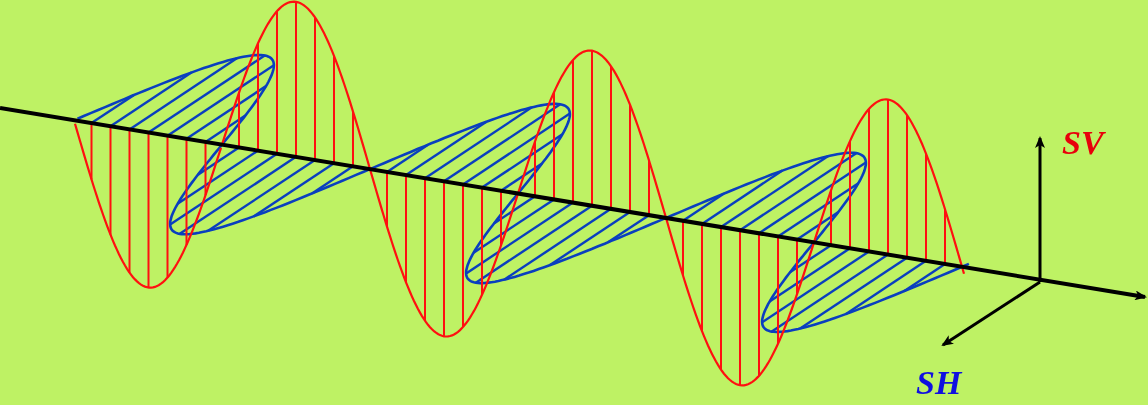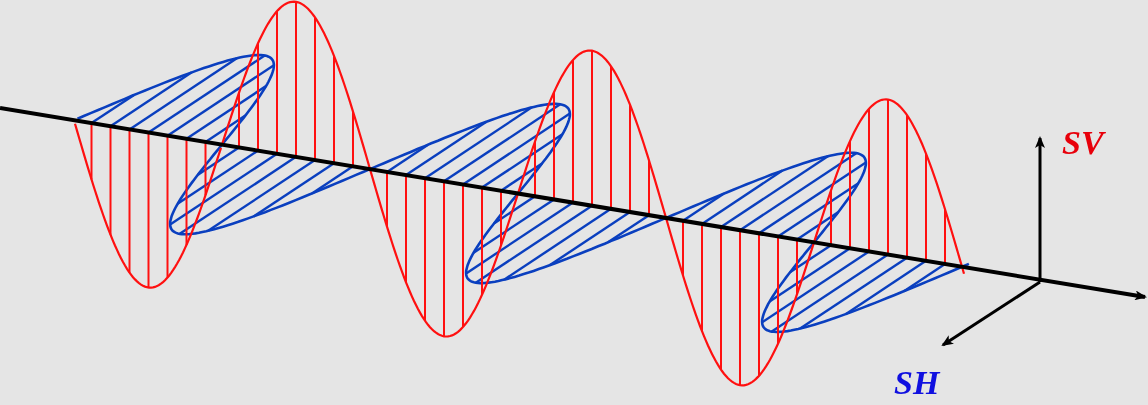--- a/index.html
+++ b/index.html
@@ -1,20 +1,20 @@
 <!DOCTYPE html>
 <html><head>
 <meta charset="utf-8">
 <style>
   html, body { margin: 0; padding: 0; background: #ffffff; }
-  #canvas { position: relative; width: 1148px; height: 405px; overflow: hidden; background: #e5e5e5; }
+  #canvas { position: relative; width: 1148px; height: 405px; overflow: hidden; background: #bef264; }
   svg { position: absolute; left: 0; top: 0; }
   .lbl { position: absolute; font-family: "Liberation Serif", serif; font-weight: bold; font-style: italic; font-size: 34px; line-height: 1; }
   #sv-label { left: 1062px; top: 126px; }
-  #sh-label { left: 894px; top: 366px; }
+  #sh-label { left: 916px; top: 366px; }
 </style>
 </head>
 <body>
 
 <div id="canvas">
   <svg id="wave-svg" width="1148" height="405" viewBox="0 0 1148 405">
     <defs>
       <marker id="arrowhead" markerWidth="12" markerHeight="10" refX="10" refY="5" orient="auto" markerUnits="userSpaceOnUse">
         <path d="M0,0 L12,5 L0,10 L3,5 Z" fill="#000"></path>
       </marker>

